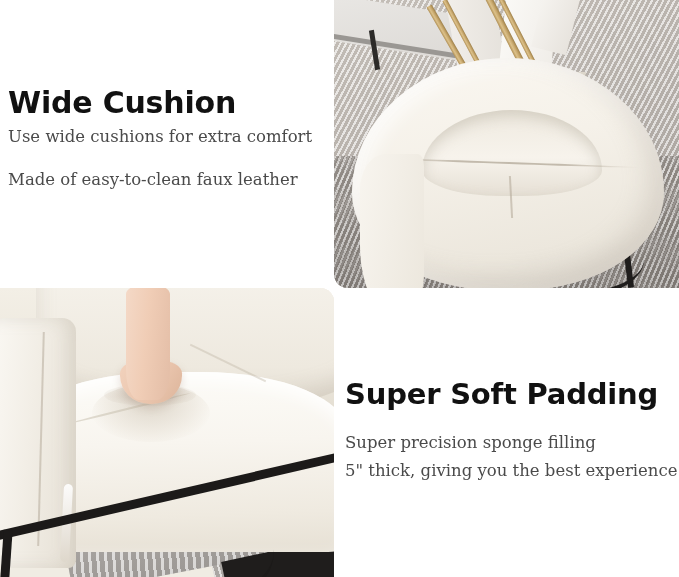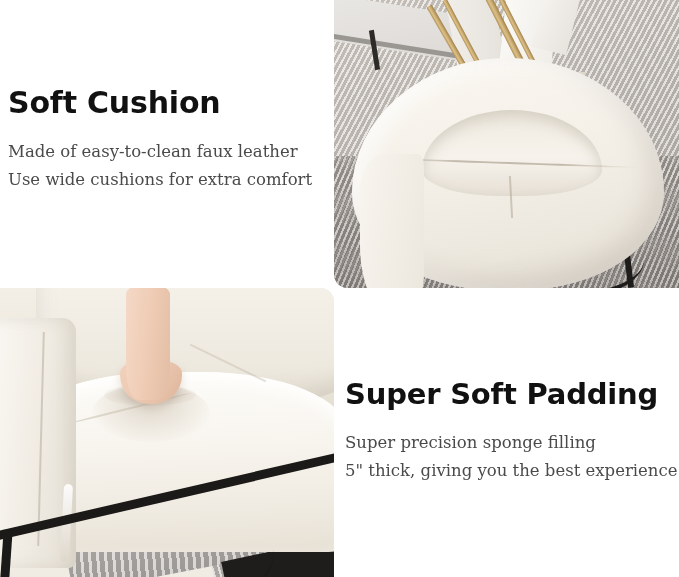--- a/index.html
+++ b/index.html
@@ -433,23 +433,23 @@
     <div class="cush-side-arm"></div>
     <div class="cush-arm-seam"></div>
     <div class="cush-arm-seam2"></div>
 
     <div class="frame-bar frame-diag"></div>
     <div class="frame-arc"></div>
     <div class="frame-bar frame-postL"></div>
   </div>
 
   <div class="text-block" id="block-wide-cushion">
-    <div class="headline">Soft Cushion</div>
+    <div class="headline">Wide Cushion</div>
+    <div class="subline subline-2">Use wide cushions for extra comfort</div>
     <div class="subline subline-1">Made of easy-to-clean faux leather</div>
-    <div class="subline subline-2">Use wide cushions for extra comfort</div>
   </div>
 
   <div class="text-block" id="block-super-soft">
     <div class="headline">Super Soft Padding</div>
     <div class="subline subline-1">Super precision sponge filling</div>
     <div class="subline subline-2">5" thick, giving you the best experience</div>
   </div>
 
 </div>
 

